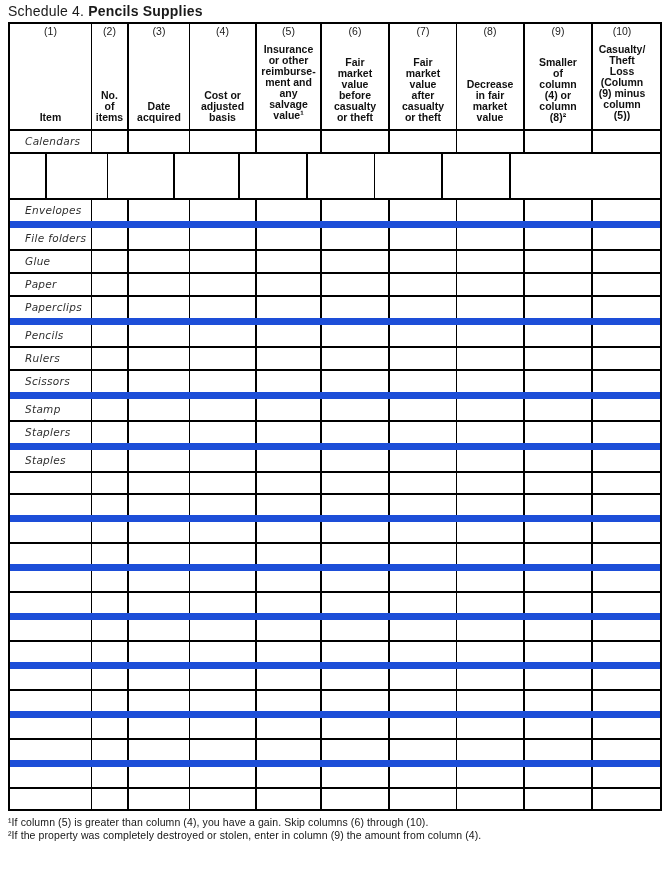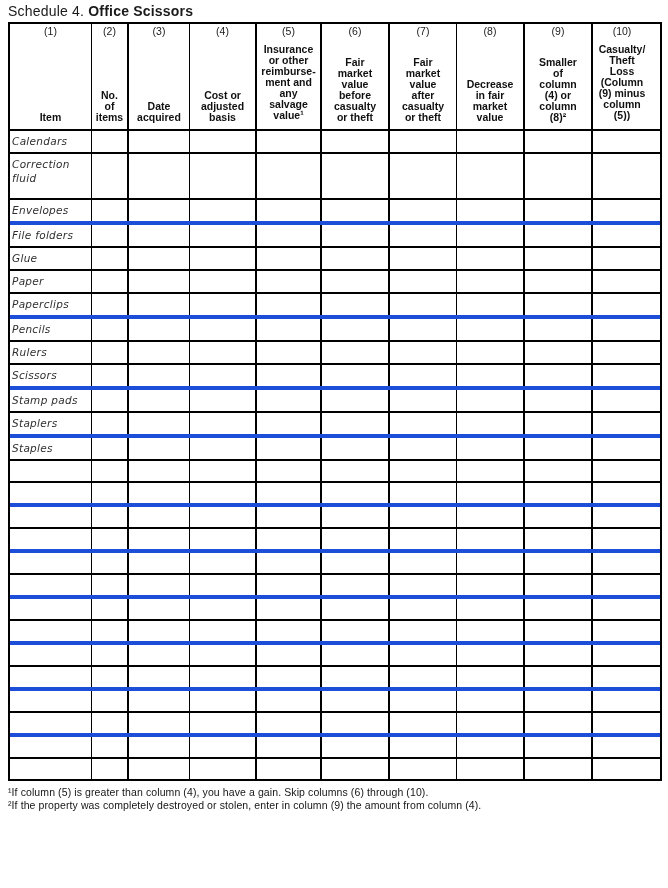--- a/index.html
+++ b/index.html
@@ -54,55 +54,55 @@
     color:#111;
     margin-top:7px;
   }
   .row{
     display:flex;
     height:21px;
   }
   .row.tall{height:44px;}
   .row.empty{height:20px;}
   .row.b2{border-bottom:2px solid #000;}
-  .row.b1{border-bottom:4px solid #1d4ed8;}
+  .row.b1{border-bottom:7px solid #1d4ed8;}
   .cell{
     box-sizing:border-box;
     flex-shrink:0;
     overflow:hidden;
   }
   .cell.item{
     font-family:"DejaVu Sans", sans-serif;
     font-style:italic;
     font-size:10.5px;
     line-height:14px;
     color:#2e2e2e;
     letter-spacing:.3px;
-    padding:3px 2px 0 2px;
+    padding:3px 2px 0 15px;
   }
   .v1{border-right:1px solid #000;}
   .v2{border-right:2px solid #000;}
   .c0{width:82px}.c1{width:37px}.c2{width:61px}.c3{width:67px}.c4{width:65px}
   .c5{width:68px}.c6{width:67px}.c7{width:68px}.c8{width:68px}.c9{width:58px}
   .footnotes{
     margin:5px 0 0 8px;
     font-size:10.5px;
     line-height:13px;
     color:#151515;
     letter-spacing:.1px;
   }
 </style>
 </head>
 <body>
 
 <div class="page">
 
   <div class="title">
     <span>Schedule 4.</span>
-    <span class="bold">Office Scissors</span>
+    <span class="bold">Pencils Supplies</span>
   </div>
 
   <div class="sheet-table">
     <div class="header-row">
       <div class="hcell c0 v1">
         <span class="cnum">(1)</span>
         <span class="clabel">Item</span>
       </div>
       <div class="hcell c1 v2">
         <span class="cnum">(2)</span>
@@ -183,21 +183,20 @@
           <div class="cell c2 v1"></div>
           <div class="cell c3 v2"></div>
           <div class="cell c4 v2"></div>
           <div class="cell c5 v2"></div>
           <div class="cell c6 v1"></div>
           <div class="cell c7 v2"></div>
           <div class="cell c8 v2"></div>
           <div class="cell c9"></div>
         </div>
         <div class="row tall b2">
-          <div class="cell c0 v1 item">Correction fluid</div>
           <div class="cell c1 v2"></div>
           <div class="cell c2 v1"></div>
           <div class="cell c3 v2"></div>
           <div class="cell c4 v2"></div>
           <div class="cell c5 v2"></div>
           <div class="cell c6 v1"></div>
           <div class="cell c7 v2"></div>
           <div class="cell c8 v2"></div>
           <div class="cell c9"></div>
         </div>

